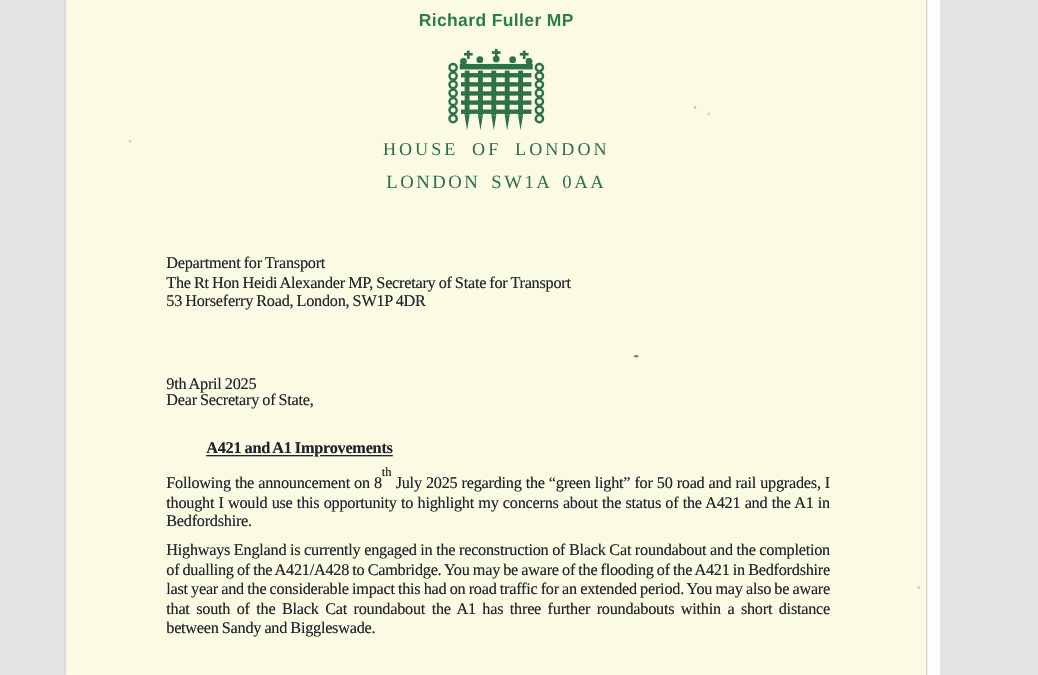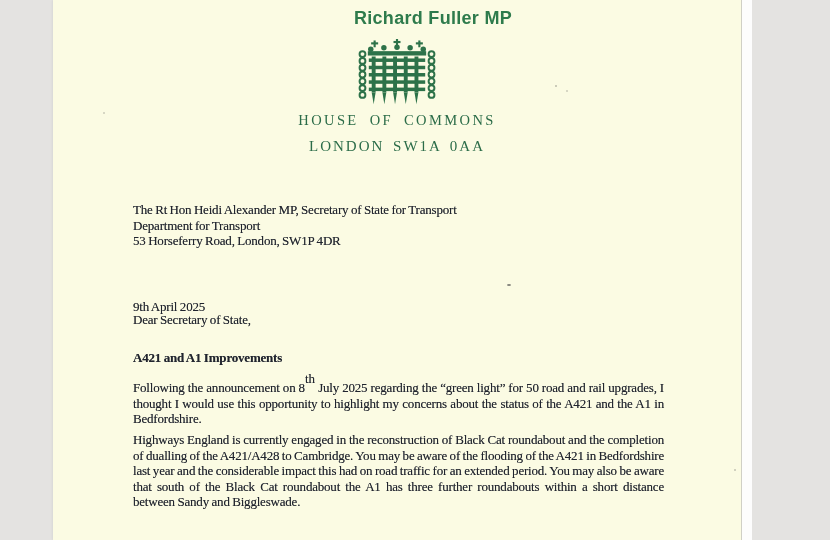--- a/index.html
+++ b/index.html
@@ -23,23 +23,22 @@
     position: absolute;
     left: 742px; top: 0;
     width: 10px; height: 540px;
     background: #fdfdfd;
   }
   
   .centered { position: absolute; left: 0; width: 100%; text-align: center; }
   .mp-name {
     top: 8px;
     font-family: "Liberation Sans", "DejaVu Sans", sans-serif;
-    font-size: 18px; font-weight: 600; letter-spacing: 0.3px;
+    font-size: 14px; font-weight: 600; letter-spacing: 0.3px;
     color: #2e7b4c;
-    padding-left: 36px;
   }
   .crest { top: 39px; line-height: 0; }
   .institution {
     top: 112px;
     font-size: 14.5px; letter-spacing: 2.4px; word-spacing: 5px;
     color: #2b6c48;
   }
   .hq-address {
     top: 138px;
     font-size: 15px; letter-spacing: 2px; word-spacing: 3px;
@@ -52,27 +51,29 @@
     letter-spacing: -0.2px; word-spacing: -0.5px;
     color: #20242e;
     text-shadow: 0 0 0.5px rgba(32,36,46,0.5);
   }
   .recipient  { top: 202px; }
   .date       { top: 299px; }
   .salutation { top: 312px; }
   .subject {
     top: 350px;
     font-weight: bold;
+    text-decoration: underline;
     text-underline-offset: 2px;
+    margin-left: 32px;
   }
   .para { top: 0; margin: 0; text-align: justify; }
   .p1 { top: 375px; }
   .p2 { top: 432px; }
   .p3 { top: 523px; width: auto; max-width: 560px; white-space: nowrap; letter-spacing: -0.45px; }
-  sup.ord { position: relative; top: -4px; font-size: 13px; letter-spacing: 0; }
+  sup.ord { position: relative; top: -4px; font-size: 10px; letter-spacing: 0; }
   
   .speck { position: absolute; border-radius: 50%; background: #5a5a58; }
   .speck-a { left: 454px; top: 284px; width: 4px; height: 2px; opacity: 0.75; }
   .speck-b { left: 502px; top: 85px;  width: 2px; height: 2px; opacity: 0.40; }
   .speck-c { left: 513px; top: 90px;  width: 2px; height: 2px; opacity: 0.30; }
   .speck-d { left: 50px;  top: 112px; width: 2px; height: 2px; opacity: 0.30; }
   .speck-e { left: 681px; top: 469px; width: 2px; height: 2px; opacity: 0.35; }
 </style>
 </head>
 <body>
@@ -133,26 +134,26 @@
           <circle cx="80.5" cy="22.5" r="3"></circle>
           <circle cx="80.5" cy="29.5" r="3"></circle>
           <circle cx="80.5" cy="36.5" r="3"></circle>
           <circle cx="80.5" cy="43.5" r="3"></circle>
           <circle cx="80.5" cy="50.5" r="3"></circle>
           <circle cx="80.5" cy="57.5" r="3"></circle>
         </g>
       </svg>
     </div>
 
-    <div class="centered institution">HOUSE OF COMMONS</div>
+    <div class="centered institution">HOUSE OF LONDON</div>
     <div class="centered hq-address">LONDON SW1A 0AA</div>
 
     <div class="bodytext recipient">
+      <div>Department for Transport</div>
       <div>The Rt Hon Heidi Alexander MP, Secretary of State for Transport</div>
-      <div>Department for Transport</div>
       <div>53 Horseferry Road, London, SW1P 4DR</div>
     </div>
 
     <div class="bodytext date">9th April 2025</div>
     <div class="bodytext salutation">Dear Secretary of State,</div>
     <div class="bodytext subject">A421 and A1 Improvements</div>
 
     <p class="bodytext para p1"><span>Following the announcement on 8</span><sup class="ord">th</sup><span> July 2025 regarding the “green light” for 50 road and rail upgrades, I thought I would use this opportunity to highlight my concerns about the status of the A421 and the A1 in Bedfordshire.</span></p>
 
     <p class="bodytext para p2">Highways England is currently engaged in the reconstruction of Black Cat roundabout and the completion of dualling of the A421/A428 to Cambridge.  You may be aware of the flooding of the A421 in Bedfordshire last year and the considerable impact this had on road traffic for an extended period. You may also be aware that south of the Black Cat roundabout the A1 has three further roundabouts within a short distance between Sandy and Biggleswade.</p>

